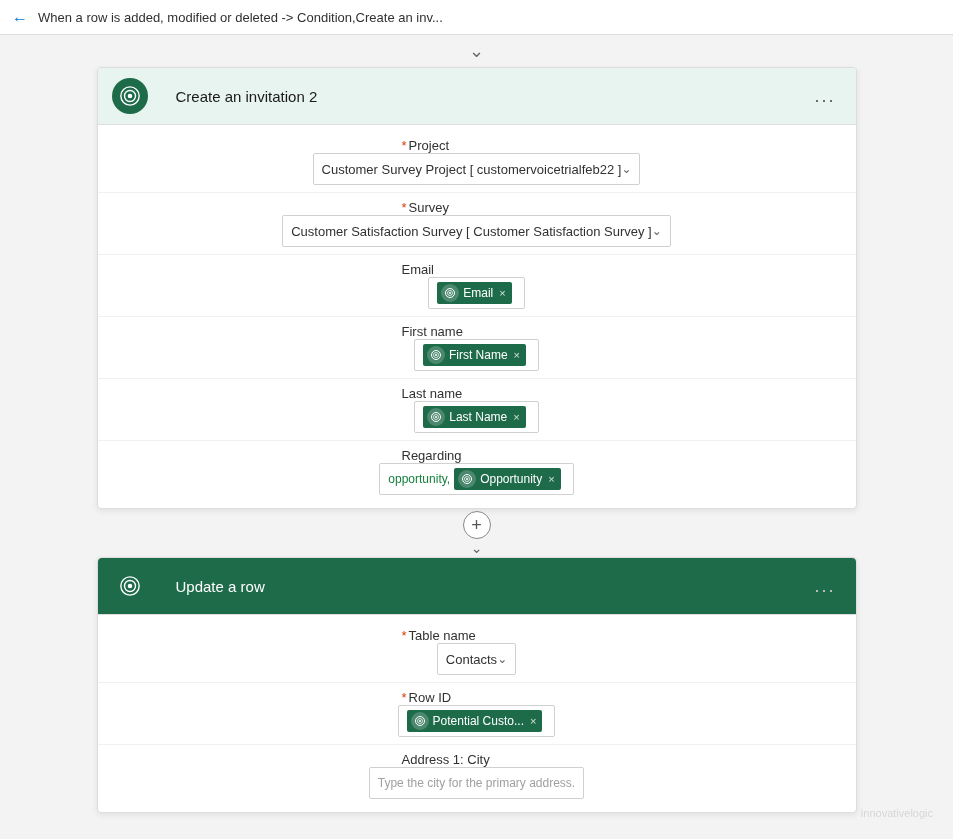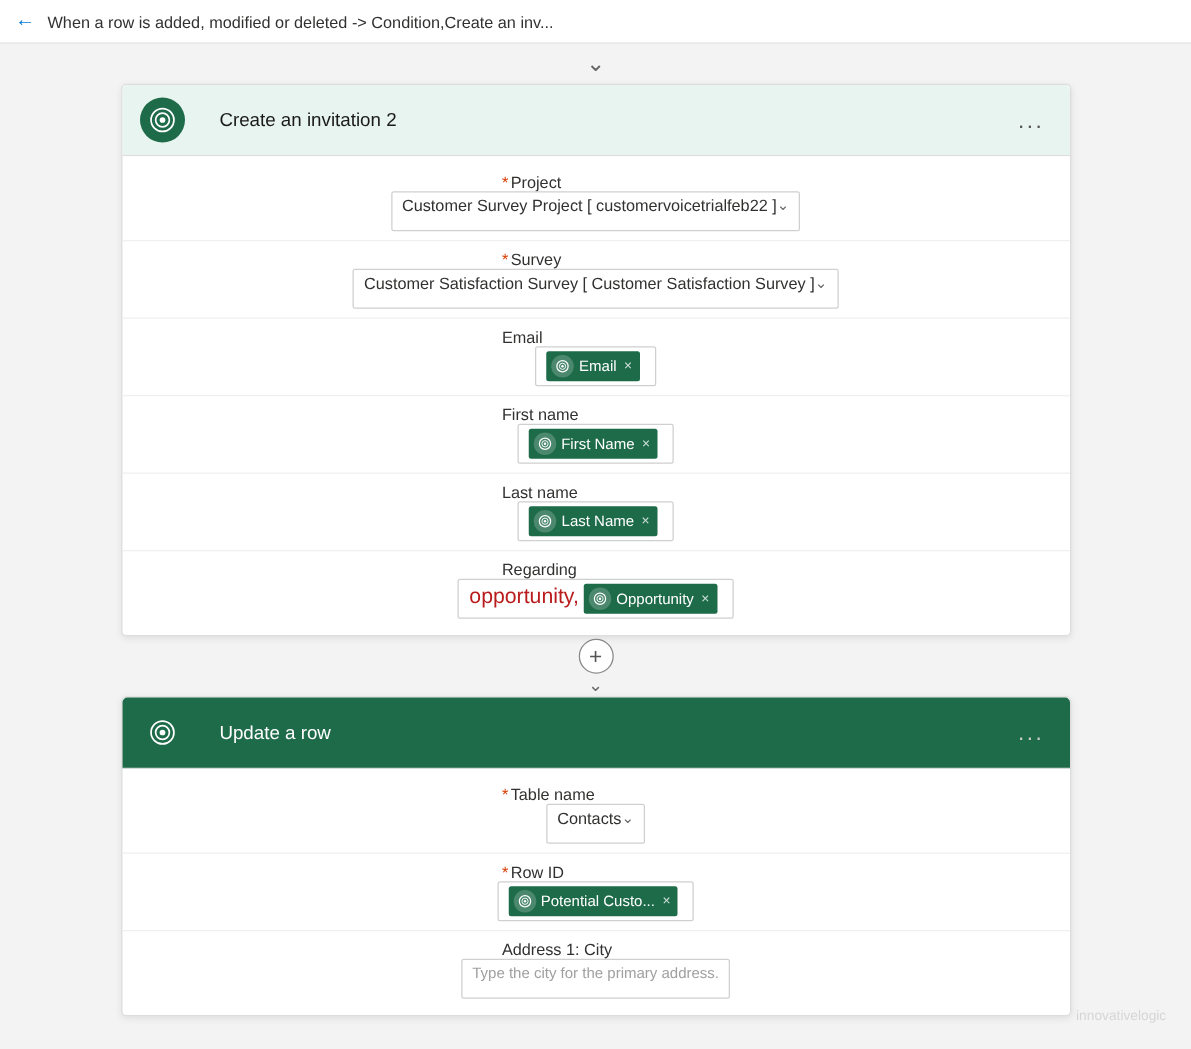--- a/index.html
+++ b/index.html
@@ -130,20 +130,21 @@
     .field-label .required {
       color: #d83b01;
       margin-right: 2px;
     }
     .field-value {
       flex: 1;
       border: 1px solid #d0d0d0;
       border-radius: 2px;
       min-height: 32px;
       display: flex;
+      align-items: center;
       padding: 3px 8px;
       background: #fff;
       position: relative;
     }
     .field-value.dropdown {
       justify-content: space-between;
       cursor: pointer;
     }
     .field-value .dropdown-text {
       color: #323130;
@@ -190,22 +191,22 @@
     }
 
     
     .field-value .placeholder {
       color: #a0a0a0;
       font-size: 12px;
     }
 
     
     .opp-prefix {
-      color: #b91c1c;
-      font-size: 17px;
+      color: #15803d;
+      font-size: 12px;
       margin-right: 4px;
     }
 
     
     .advanced-row {
       display: flex;
       align-items: center;
       padding: 10px 20px 12px 170px;
     }
     .advanced-link {

